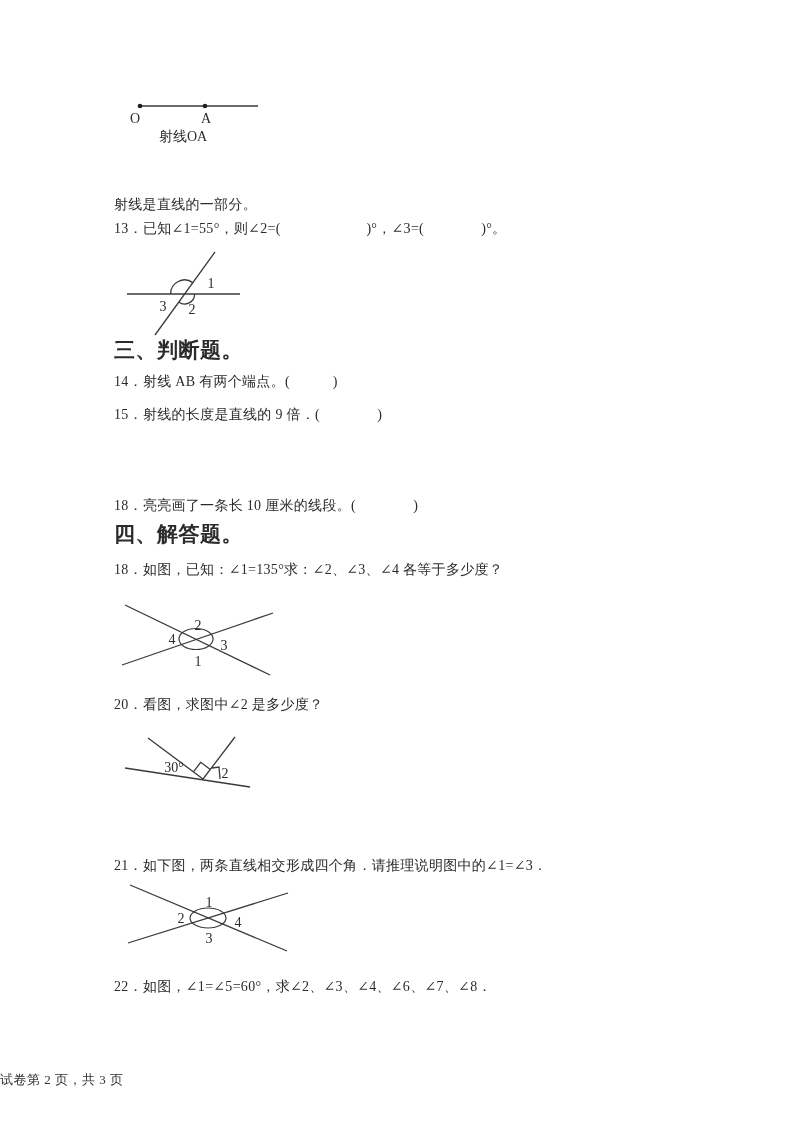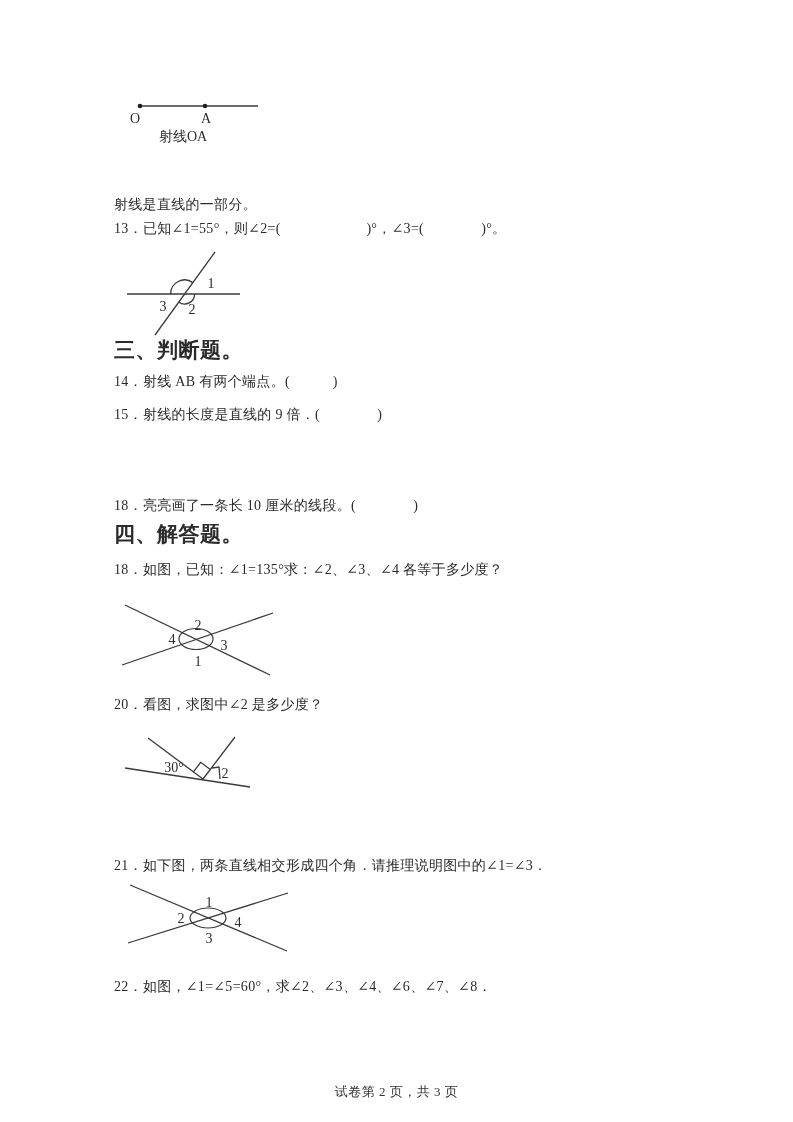--- a/index.html
+++ b/index.html
@@ -21,25 +21,23 @@
     letter-spacing:0.3px;
   }
   .heading{
     font-weight:bold;
     font-size:21px;
     letter-spacing:0.5px;
   }
   .footer{
     position:absolute;
     left:0;width:793px;
-    text-align:center;
     font-size:13px;
     color:#333;
     letter-spacing:0.5px;
-    margin-top:12px;
   }
   .fig{position:absolute;}
   .fig line, .fig path{stroke:#3a3a3a;stroke-width:1.3;fill:none;}
   .fig ellipse{stroke:#3a3a3a;stroke-width:1.2;fill:none;}
   .fig circle{fill:#1f1f1f;stroke:none;}
   .fig text{
     font-family:"Liberation Serif","DejaVu Serif",serif;
     font-size:14px;fill:#2b2b2b;stroke:none;
   }
 </style>

